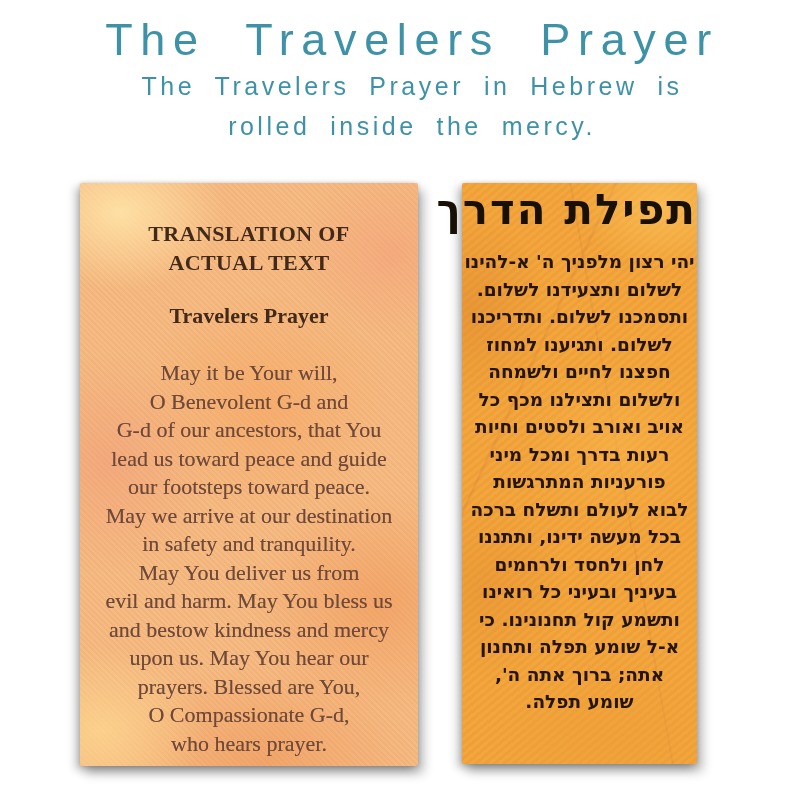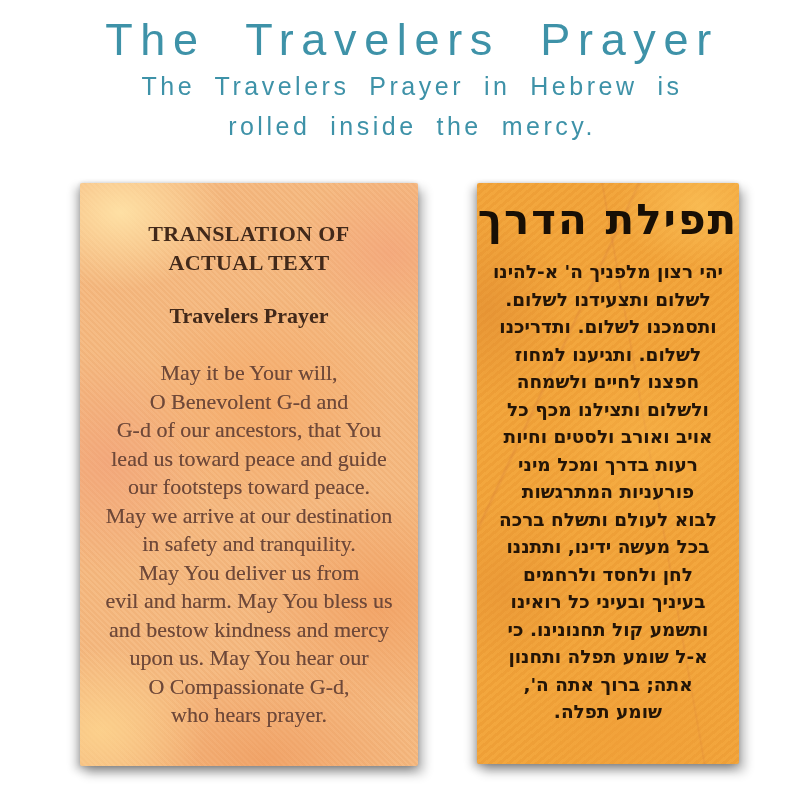--- a/index.html
+++ b/index.html
@@ -85,24 +85,24 @@
     font-family:"Liberation Serif", serif;
     font-size:22px;
     line-height:28.5px;
     color:#6e4839;
     text-shadow:0 0 0.6px rgba(110,72,57,0.55);
   }
   .t-line{white-space:nowrap;}
 
   
   .card-right{
-    left:477px;
-    width:262px;
+    left:462px;
+    width:235px;
     height:581px;
-    padding-top:12px;
+    padding-top:2px;
     background-color:#f2a338;
     background-image:
       radial-gradient(ellipse 120px 90px  at 85% 4%,  rgba(252,196,92,0.70), rgba(252,196,92,0) 70%),
       radial-gradient(ellipse 110px 140px at 4% 22%,  rgba(219,133,48,0.45), rgba(219,133,48,0) 70%),
       radial-gradient(ellipse 140px 130px at 65% 45%, rgba(250,186,80,0.45), rgba(250,186,80,0) 70%),
       radial-gradient(ellipse 120px 130px at 10% 70%, rgba(225,139,50,0.40), rgba(225,139,50,0) 70%),
       radial-gradient(ellipse 150px 110px at 60% 95%, rgba(240,158,56,0.55), rgba(240,158,56,0) 75%),
       linear-gradient(115deg, rgba(0,0,0,0) 30%, rgba(198,106,56,0.22) 30.4%, rgba(0,0,0,0) 31%),
       linear-gradient(80deg,  rgba(0,0,0,0) 62%, rgba(198,106,56,0.18) 62.4%, rgba(0,0,0,0) 63%),
       repeating-linear-gradient(-40deg, rgba(255,230,160,0.05) 0 3px, rgba(150,70,30,0.04) 3px 6px);
@@ -147,20 +147,21 @@
       <div class="t-line">O Benevolent G-d and</div>
       <div class="t-line">G-d of our ancestors, that You</div>
       <div class="t-line">lead us toward peace and guide</div>
       <div class="t-line">our footsteps toward peace.</div>
       <div class="t-line">May we arrive at our destination</div>
       <div class="t-line">in safety and tranquility.</div>
       <div class="t-line">May You deliver us from</div>
       <div class="t-line">evil and harm. May You bless us</div>
       <div class="t-line">and bestow kindness and mercy</div>
       <div class="t-line">upon us. May You hear our</div>
+      <div class="t-line">prayers. Blessed are You,</div>
       <div class="t-line">O Compassionate G-d,</div>
       <div class="t-line">who hears prayer.</div>
     </div>
 </section>
 
 <section class="card card-right" dir="rtl">
   <div class="h-title">תפילת הדרך</div>
   <div class="h-body">
       <div class="h-line2">יהי רצון מלפניך ה' א-להינו</div>
       <div class="h-line2">לשלום ותצעידנו לשלום.</div>

